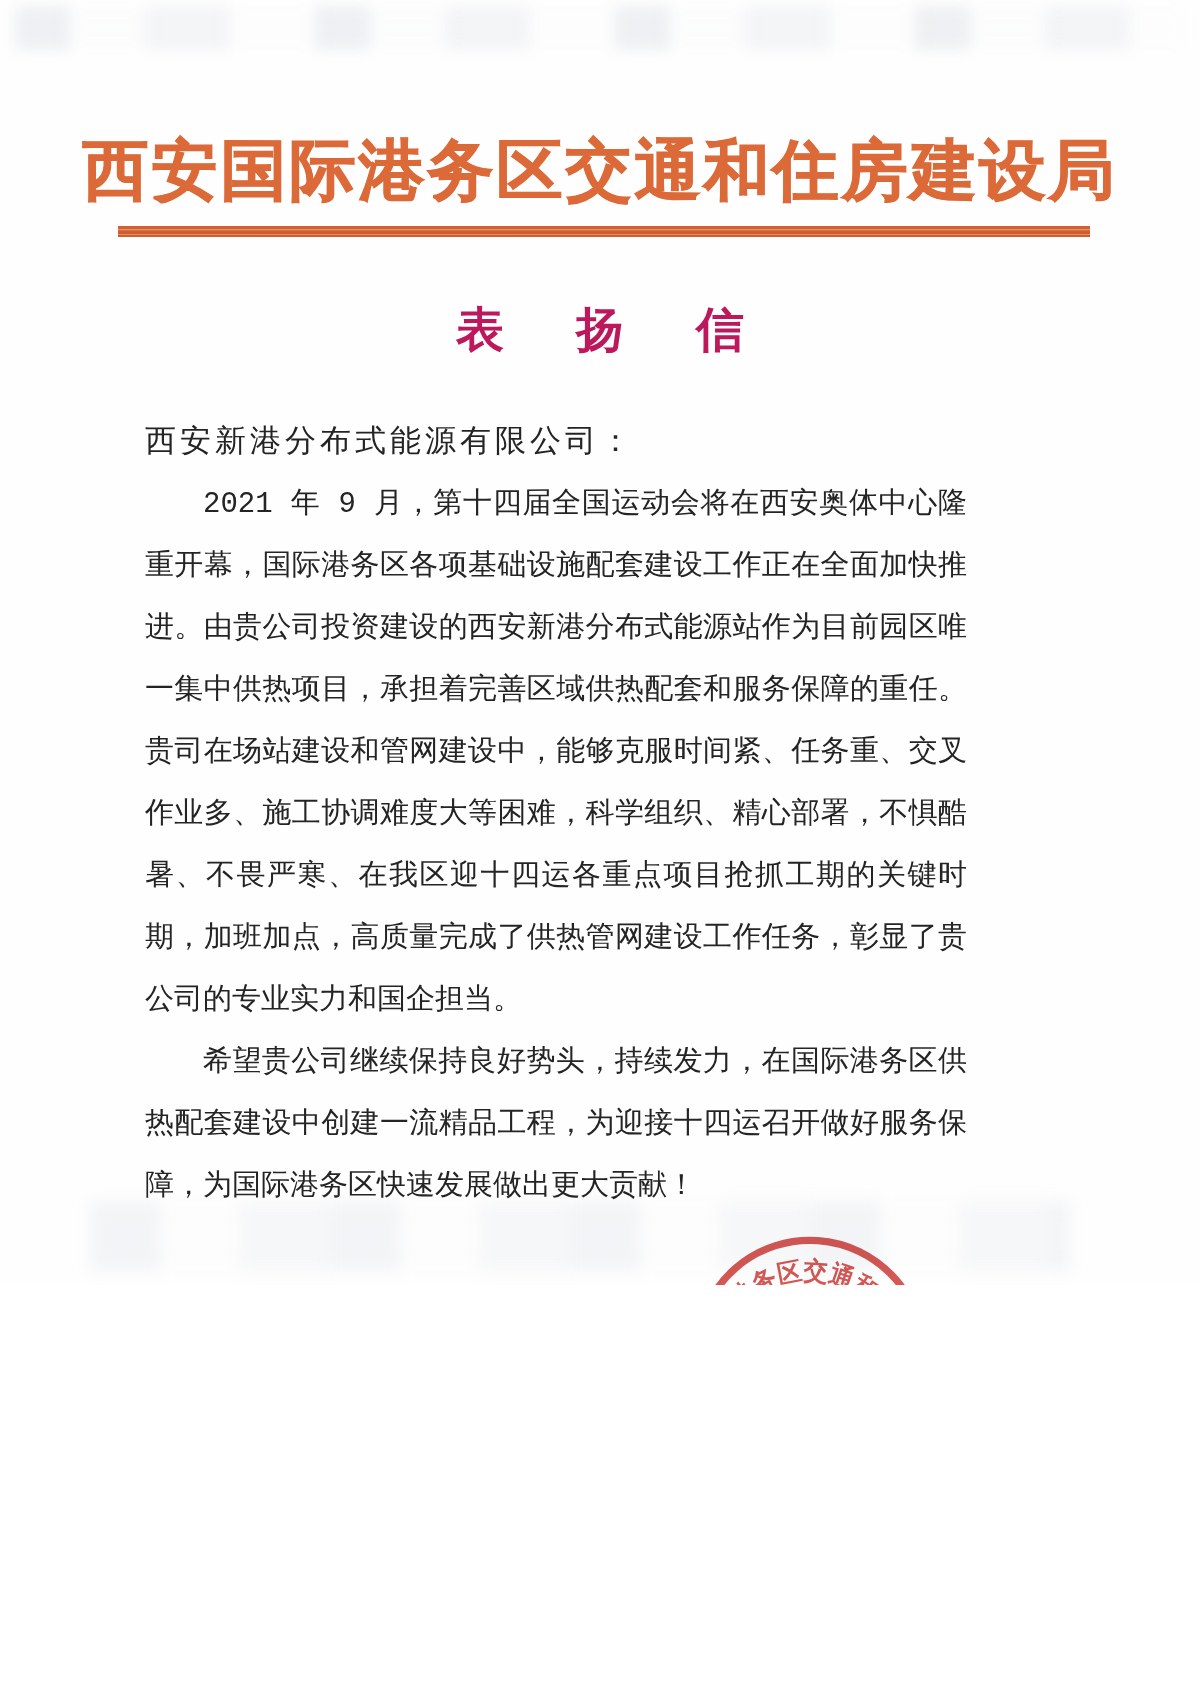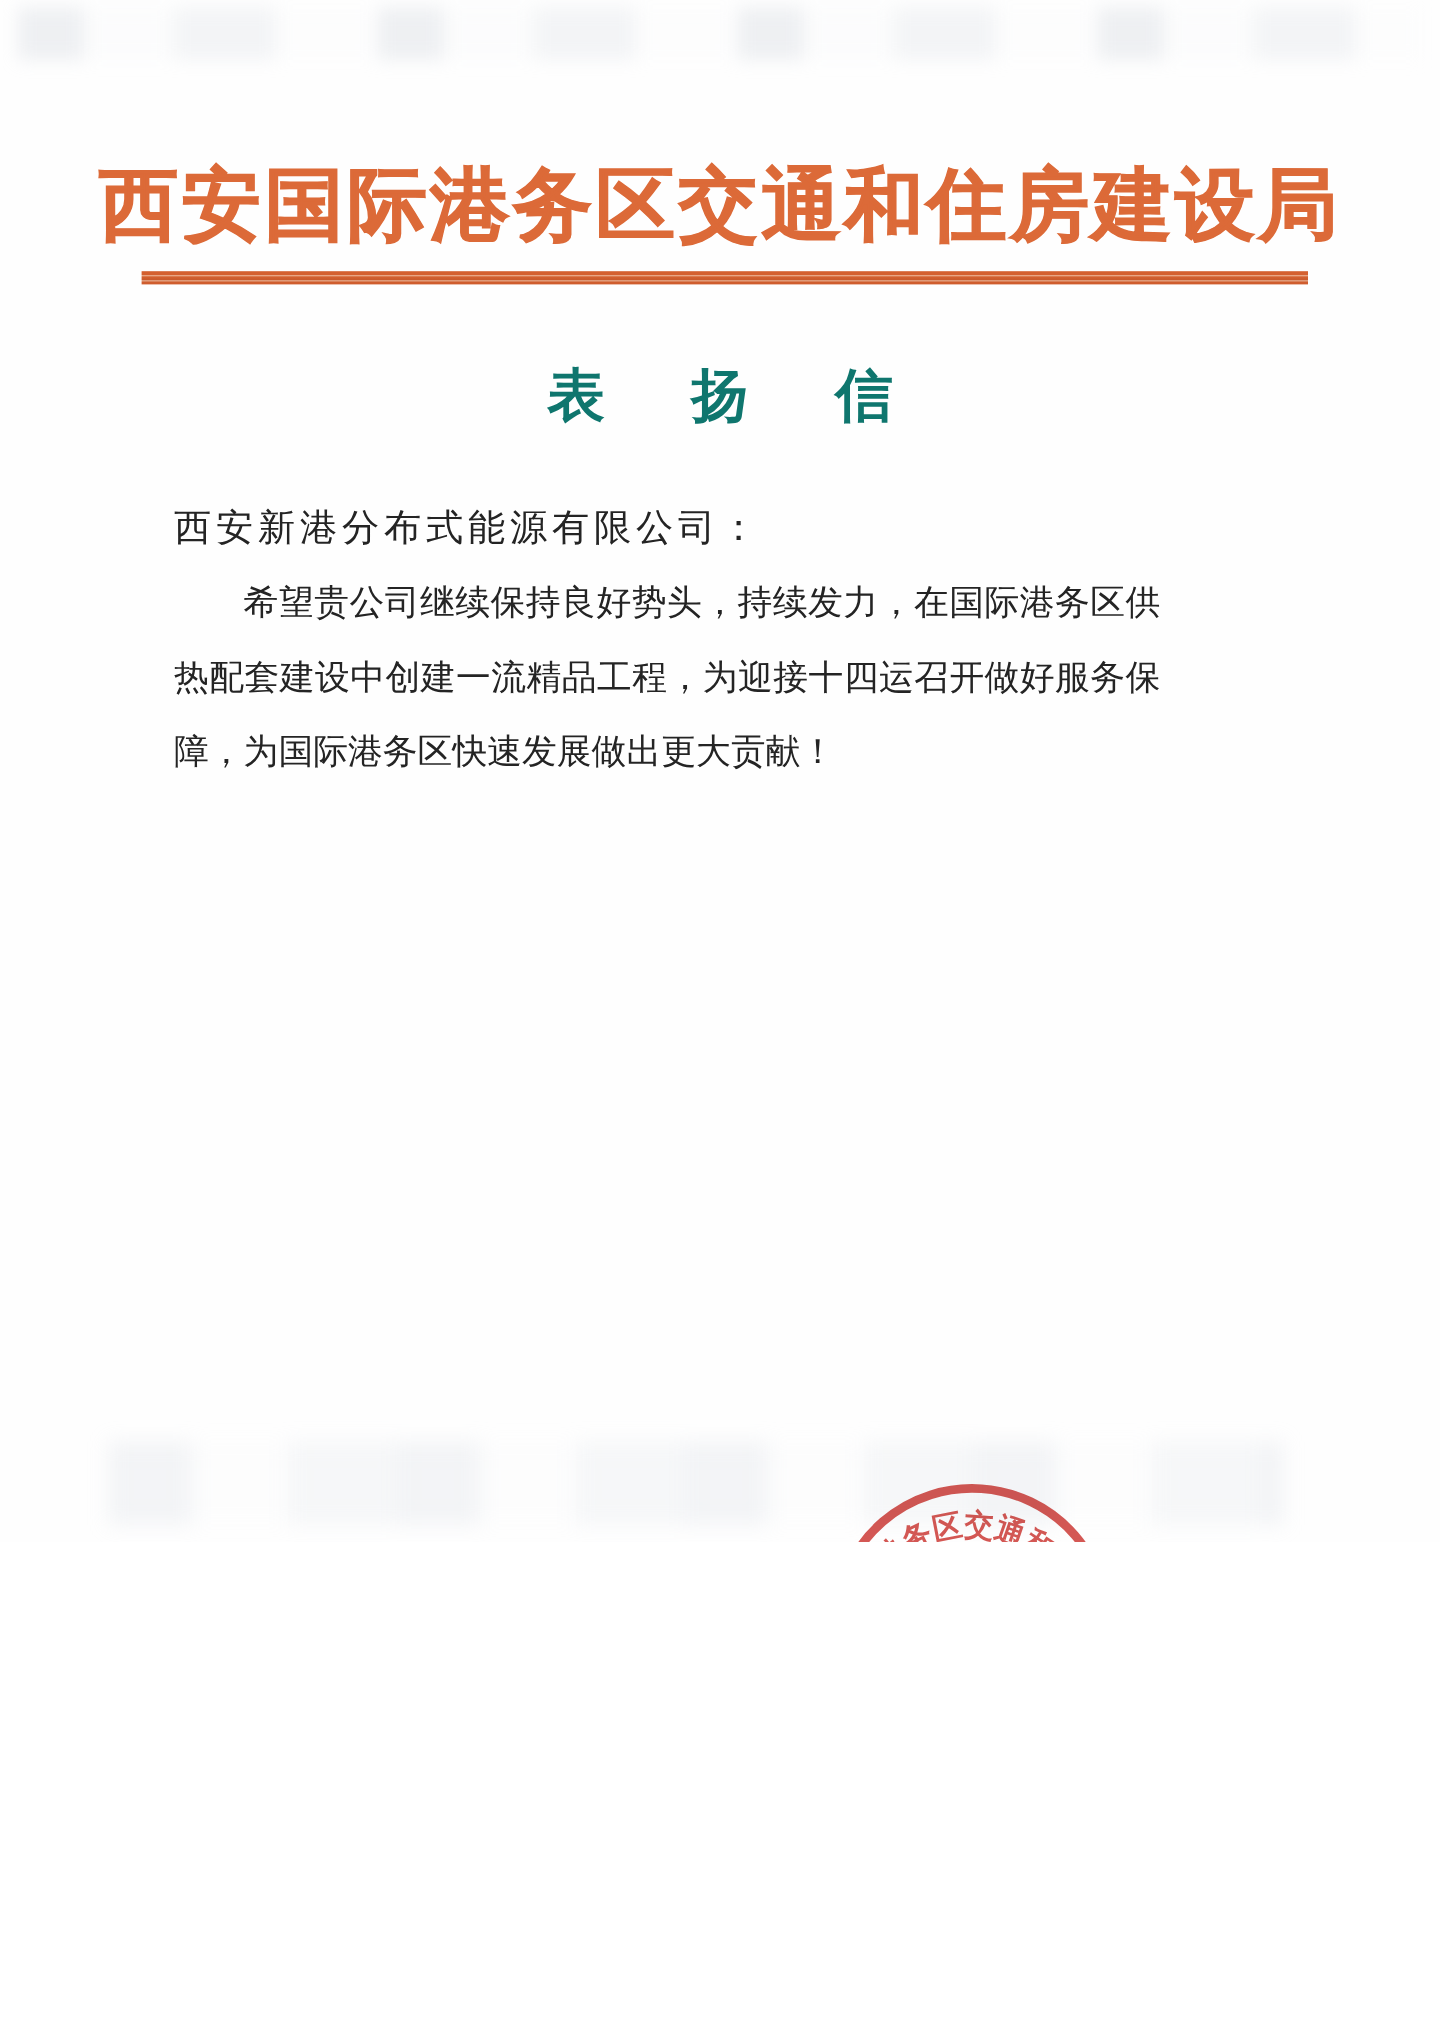--- a/index.html
+++ b/index.html
@@ -43,21 +43,21 @@
   .letterhead-rule{
     position:absolute;top:226px;left:118px;width:972px;height:11px;
     background:linear-gradient(to bottom,
       #d4602f 0%, #d4602f 30%, #f3cdb4 34%, #d4602f 42%,
       #c85a2c 68%, #f7ddc9 73%, #cf5d2e 80%, #cf5d2e 100%);
   }
   
   .letter-title{
     position:absolute;top:298px;left:0;width:100%;
     text-align:center;
-    font-size:48px;font-weight:bold;color:#0f766e;
+    font-size:48px;font-weight:bold;color:#be185d;
     letter-spacing:30px;text-indent:30px;
   }
   
   .body-block{
     position:absolute;top:412px;left:145px;width:822px;
     font-size:29px;line-height:62px;color:#242424;
     text-align:justify;
     font-family:Liberation Mono, monospace;
   }
   .salutation{
@@ -93,20 +93,21 @@
   <div class="scan-dash"></div>
 
   <div class="letterhead">西安国际港务区交通和住房建设局</div>
 
   <div class="letterhead-rule"></div>
 
   <div class="letter-title">表 扬 信</div>
 
   <div class="body-block">
     <div class="salutation">西安新港分布式能源有限公司：</div>
+    <p>2021 年 9 月，第十四届全国运动会将在西安奥体中心隆重开幕，国际港务区各项基础设施配套建设工作正在全面加快推进。由贵公司投资建设的西安新港分布式能源站作为目前园区唯一集中供热项目，承担着完善区域供热配套和服务保障的重任。贵司在场站建设和管网建设中，能够克服时间紧、任务重、交叉作业多、施工协调难度大等困难，科学组织、精心部署，不惧酷暑、不畏严寒、在我区迎十四运各重点项目抢抓工期的关键时期，加班加点，高质量完成了供热管网建设工作任务，彰显了贵公司的专业实力和国企担当。</p>
     <p>希望贵公司继续保持良好势头，持续发力，在国际港务区供热配套建设中创建一流精品工程，为迎接十四运召开做好服务保障，为国际港务区快速发展做出更大贡献！</p>
   </div>
 
   <div class="signature-line">西安国际港务区交通和住房建设局</div>
 
   <div class="date-line">2021 年 1 月 8 日</div>
 
   <svg class="seal" viewBox="0 0 240 240" xmlns="http://www.w3.org/2000/svg">
     <g transform="rotate(4 120 120)" fill="none">
       <circle cx="120" cy="120" r="110" stroke="#d24a45" stroke-width="7"></circle>

